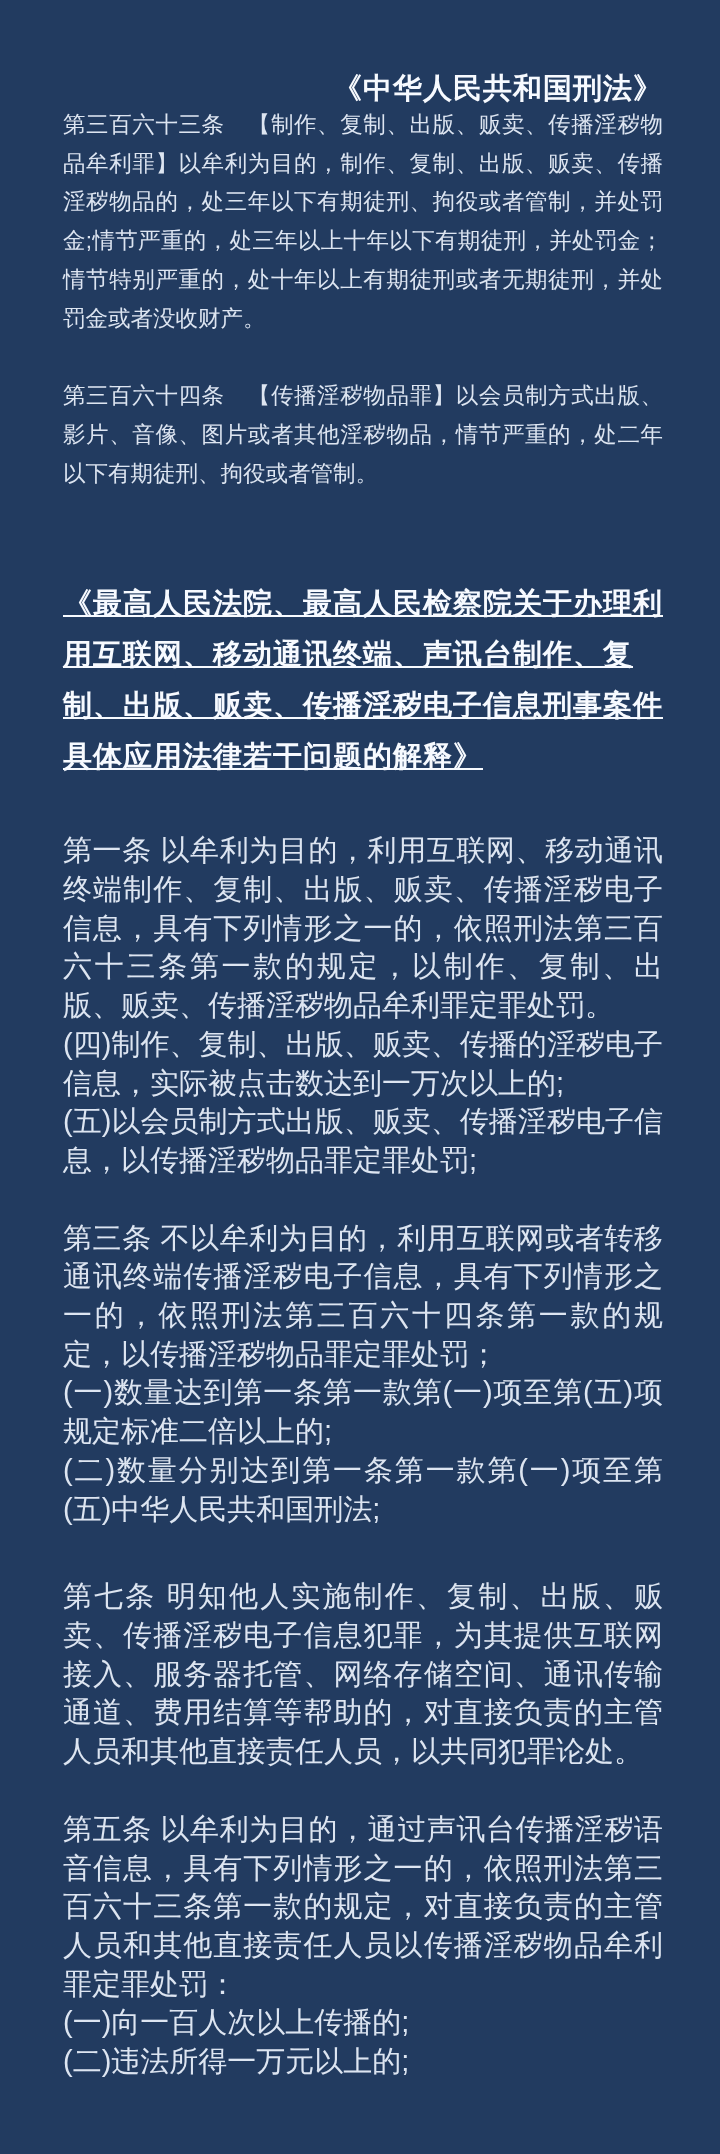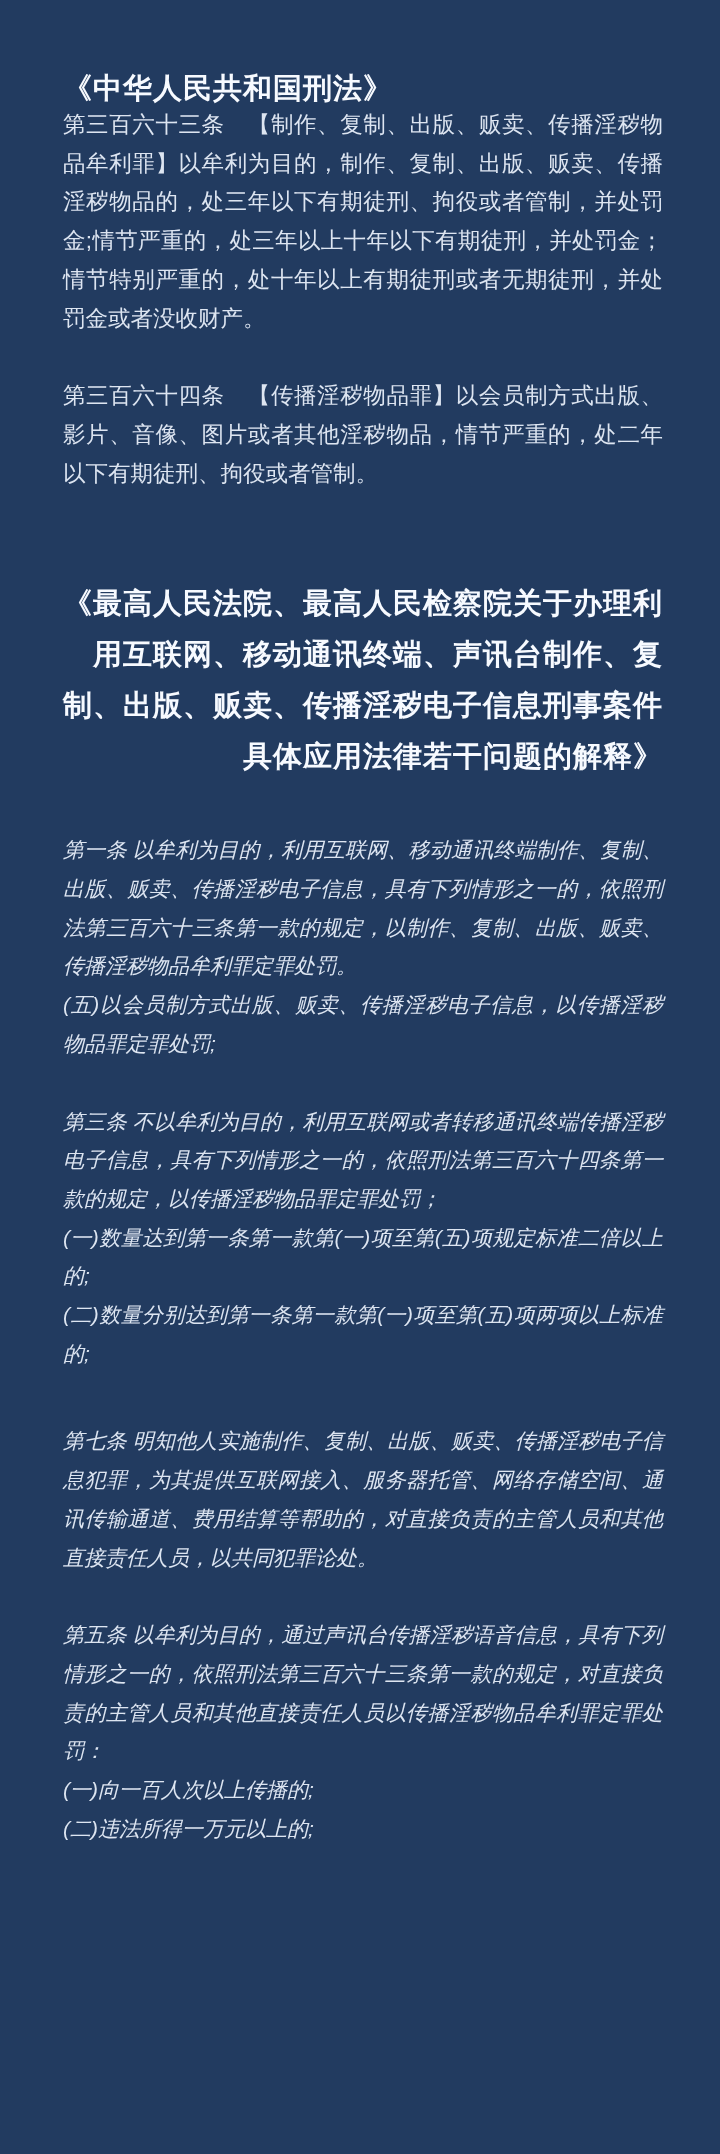--- a/index.html
+++ b/index.html
@@ -17,74 +17,75 @@
     background:var(--bg);
     color:var(--body-text);
     font-family:"Liberation Sans", sans-serif;
     padding:70px 57px 0 63px;
     overflow:hidden;
   }
   .law-title{
     font-size:29px;
     font-weight:bold;
     line-height:36px;
-    text-align:left;
+    text-align:right;
     color:var(--title-text);
     letter-spacing:1px;
   }
   .para{
     font-size:22.5px;
     line-height:38.7px;
     text-align:justify;
     text-justify:inter-ideograph;
   }
   .para-363{}
   .para-364{margin-top:39px;}
   .interp-title{
     font-size:29px;
     font-weight:bold;
     line-height:51px;
-    text-align:right;
+    text-align:left;
     color:var(--title-text);
     margin-top:85px;
     letter-spacing:1px;
+    text-decoration:underline;
   }
   .article{margin-top:39px;}
   .article-first{margin-top:49px;}
   .article-last{margin-top:49px;}
   .article p{
-    font-size:21px;
+    font-size:29px;
     line-height:38.7px;
     text-align:justify;
     text-justify:inter-ideograph;
-    font-style:italic;
   }
 </style>
 </head>
 <body>
 
 <div class="page">
 
   <h1 class="law-title">《中华人民共和国刑法》</h1>
 
   <p class="para para-363">第三百六十三条　【制作、复制、出版、贩卖、传播淫秽物品牟利罪】以牟利为目的，制作、复制、出版、贩卖、传播淫秽物品的，处三年以下有期徒刑、拘役或者管制，并处罚金;情节严重的，处三年以上十年以下有期徒刑，并处罚金；情节特别严重的，处十年以上有期徒刑或者无期徒刑，并处罚金或者没收财产。</p>
 
   <p class="para para-364">第三百六十四条　【传播淫秽物品罪】以会员制方式出版、影片、音像、图片或者其他淫秽物品，情节严重的，处二年以下有期徒刑、拘役或者管制。</p>
 
   <h2 class="interp-title">《最高人民法院、最高人民检察院关于办理利用互联网、移动通讯终端、声讯台制作、复制、出版、贩卖、传播淫秽电子信息刑事案件具体应用法律若干问题的解释》</h2>
 
   <section class="article article-first">
     <p>第一条 以牟利为目的，利用互联网、移动通讯终端制作、复制、出版、贩卖、传播淫秽电子信息，具有下列情形之一的，依照刑法第三百六十三条第一款的规定，以制作、复制、出版、贩卖、传播淫秽物品牟利罪定罪处罚。</p>
+    <p>(四)制作、复制、出版、贩卖、传播的淫秽电子信息，实际被点击数达到一万次以上的;</p>
     <p>(五)以会员制方式出版、贩卖、传播淫秽电子信息，以传播淫秽物品罪定罪处罚;</p>
   </section>
 
   <section class="article">
     <p>第三条 不以牟利为目的，利用互联网或者转移通讯终端传播淫秽电子信息，具有下列情形之一的，依照刑法第三百六十四条第一款的规定，以传播淫秽物品罪定罪处罚；</p>
     <p>(一)数量达到第一条第一款第(一)项至第(五)项规定标准二倍以上的;</p>
-    <p>(二)数量分别达到第一条第一款第(一)项至第(五)项两项以上标准的;</p>
+    <p>(二)数量分别达到第一条第一款第(一)项至第(五)中华人民共和国刑法;</p>
   </section>
 
   <section class="article article-last">
     <p>第七条 明知他人实施制作、复制、出版、贩卖、传播淫秽电子信息犯罪，为其提供互联网接入、服务器托管、网络存储空间、通讯传输通道、费用结算等帮助的，对直接负责的主管人员和其他直接责任人员，以共同犯罪论处。</p>
   </section>
 
   <section class="article">
     <p>第五条 以牟利为目的，通过声讯台传播淫秽语音信息，具有下列情形之一的，依照刑法第三百六十三条第一款的规定，对直接负责的主管人员和其他直接责任人员以传播淫秽物品牟利罪定罪处罚：</p>
     <p>(一)向一百人次以上传播的;</p>
     <p>(二)违法所得一万元以上的;</p>

